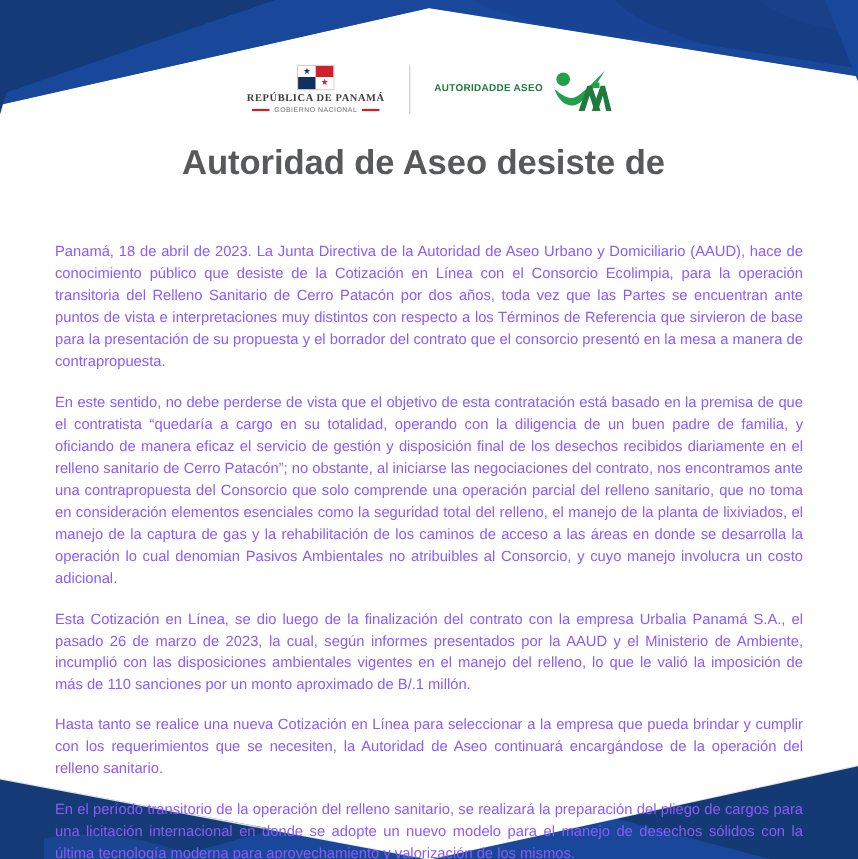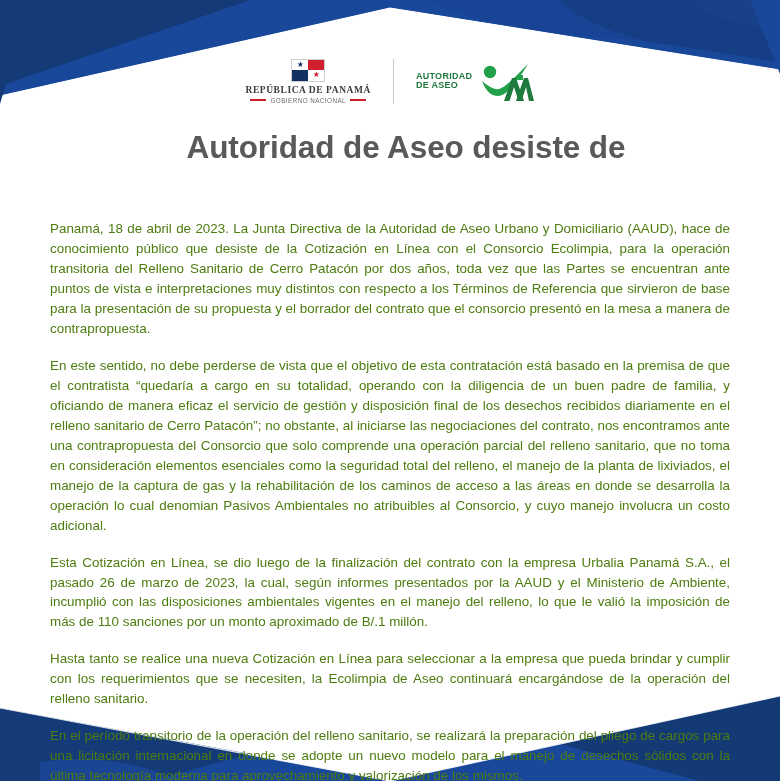--- a/index.html
+++ b/index.html
@@ -144,57 +144,57 @@
   }
 
   .logo-aseo {
     display: flex;
     align-items: center;
     gap: 4px;
     padding-left: 22px;
   }
   .aseo-words {
     display: flex;
-    flex-direction: column;
+    flex-direction: row;
     line-height: 1.05;
   }
   .aseo-words span {
     font-size: 9px;
     font-weight: bold;
     letter-spacing: 0.3px;
     color: #1f7a3d;
     white-space: nowrap;
   }
   .aseo-mark { position: relative; width: 58px; height: 42px; }
 
   
   .headline {
     position: absolute;
-    left: 56px;
+    left: 35px;
     top: 128px;
     width: 700px;
     text-align: center;
     font-size: 31.5px;
     font-weight: bold;
     line-height: 1.23;
     color: #58595b;
     letter-spacing: -0.1px;
   }
 
   
   .body-copy {
     position: absolute;
     left: 50px;
     top: 219px;
     width: 680px;
   }
   .body-copy p {
     font-size: 13.4px;
     line-height: 1.49;
-    color: #4d7c0f;
+    color: #8b5cf6;
     text-align: justify;
     margin-bottom: 17px;
   }
   .body-copy p:last-child { margin-bottom: 0; }
 </style>
 </head>
 <body>
 
 <div class="page">
 
@@ -291,18 +291,18 @@
     </div>
 
     <h1 class="headline">
       <span>Autoridad de Aseo desiste de</span><br>
     </h1>
 
     <div class="body-copy">
       <p>Panamá, 18 de abril de 2023.  La Junta Directiva de la Autoridad de Aseo Urbano y Domiciliario (AAUD), hace de conocimiento público que desiste de la Cotización en Línea con el Consorcio Ecolimpia, para la operación transitoria del Relleno Sanitario de Cerro Patacón por dos años,  toda vez que las Partes se encuentran ante puntos de vista e interpretaciones muy distintos con respecto a los Términos de Referencia que sirvieron de base para la presentación de su propuesta y el borrador del contrato que el consorcio presentó en la mesa a manera de contrapropuesta.</p>
       <p>En este sentido, no debe perderse de vista que el objetivo de esta contratación está basado en la premisa de que el contratista “quedaría a cargo en su totalidad, operando con la diligencia de un buen padre de familia, y oficiando de manera eficaz el servicio de gestión y disposición final de los desechos recibidos diariamente en el relleno sanitario de Cerro Patacón”; no obstante, al iniciarse las negociaciones del contrato, nos encontramos ante una contrapropuesta del Consorcio que solo comprende una operación parcial del relleno sanitario, que no toma en consideración elementos esenciales como la seguridad total del relleno, el manejo de la planta de lixiviados, el manejo de la captura de gas y la rehabilitación de los caminos de acceso a las áreas en donde se desarrolla la operación lo cual denomian Pasivos Ambientales no atribuibles al Consorcio, y cuyo manejo involucra un costo adicional.</p>
       <p>Esta Cotización en Línea, se dio luego de la finalización del contrato con la empresa Urbalia Panamá S.A., el pasado 26 de marzo de 2023, la cual, según informes presentados por la AAUD y el Ministerio de Ambiente, incumplió con las disposiciones ambientales vigentes en el manejo del relleno, lo que le valió la imposición de más de 110 sanciones por un monto aproximado de B/.1 millón.</p>
-      <p>Hasta tanto se realice una nueva Cotización en Línea para seleccionar a la empresa que pueda brindar y cumplir con los requerimientos que se necesiten, la Ecolimpia de Aseo continuará encargándose de la operación del relleno sanitario.</p>
+      <p>Hasta tanto se realice una nueva Cotización en Línea para seleccionar a la empresa que pueda brindar y cumplir con los requerimientos que se necesiten, la Autoridad de Aseo continuará encargándose de la operación del relleno sanitario.</p>
       <p>En el período transitorio de la operación del relleno sanitario, se realizará la preparación del pliego de cargos para una licitación internacional en donde se adopte un nuevo modelo para el manejo de desechos sólidos con la última tecnología moderna para aprovechamiento y valorización de los mismos.</p>
     </div>
 
   </div>
 </div>
 
 </body></html>

